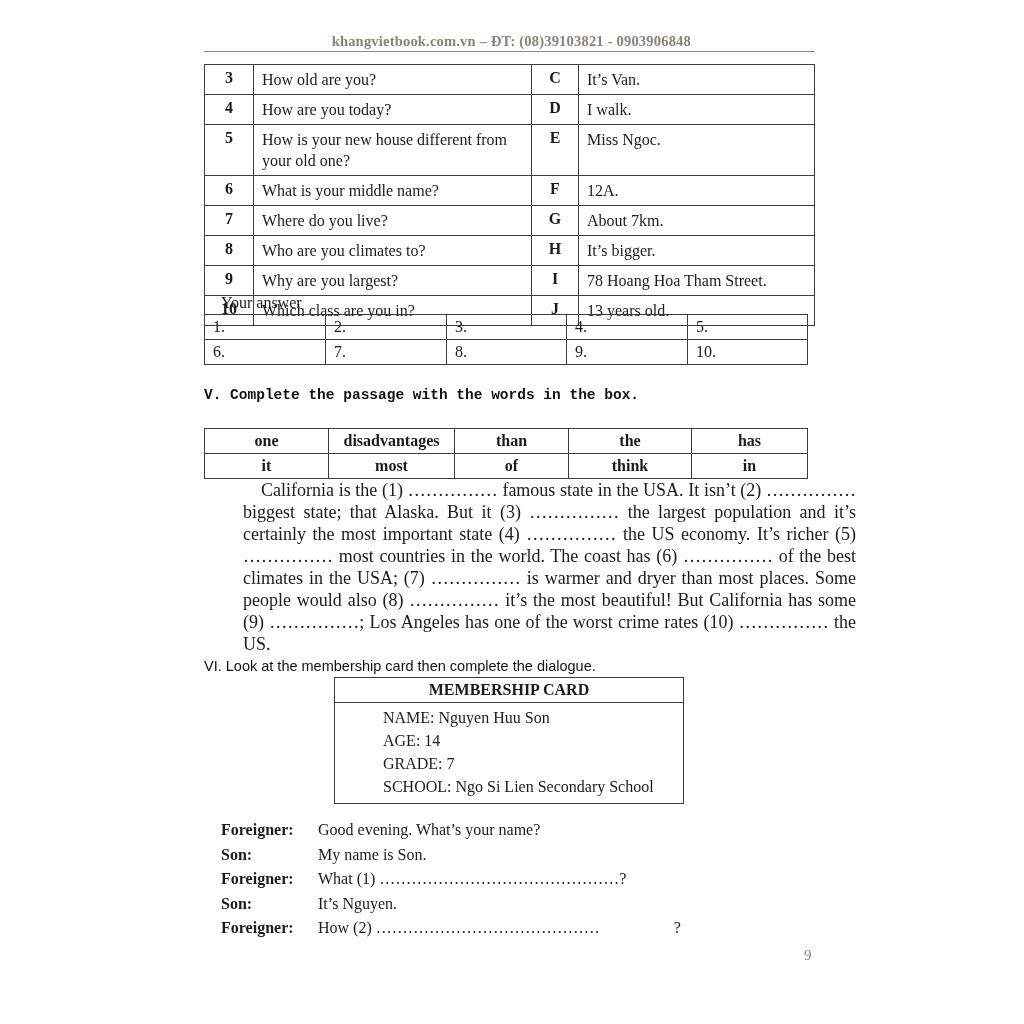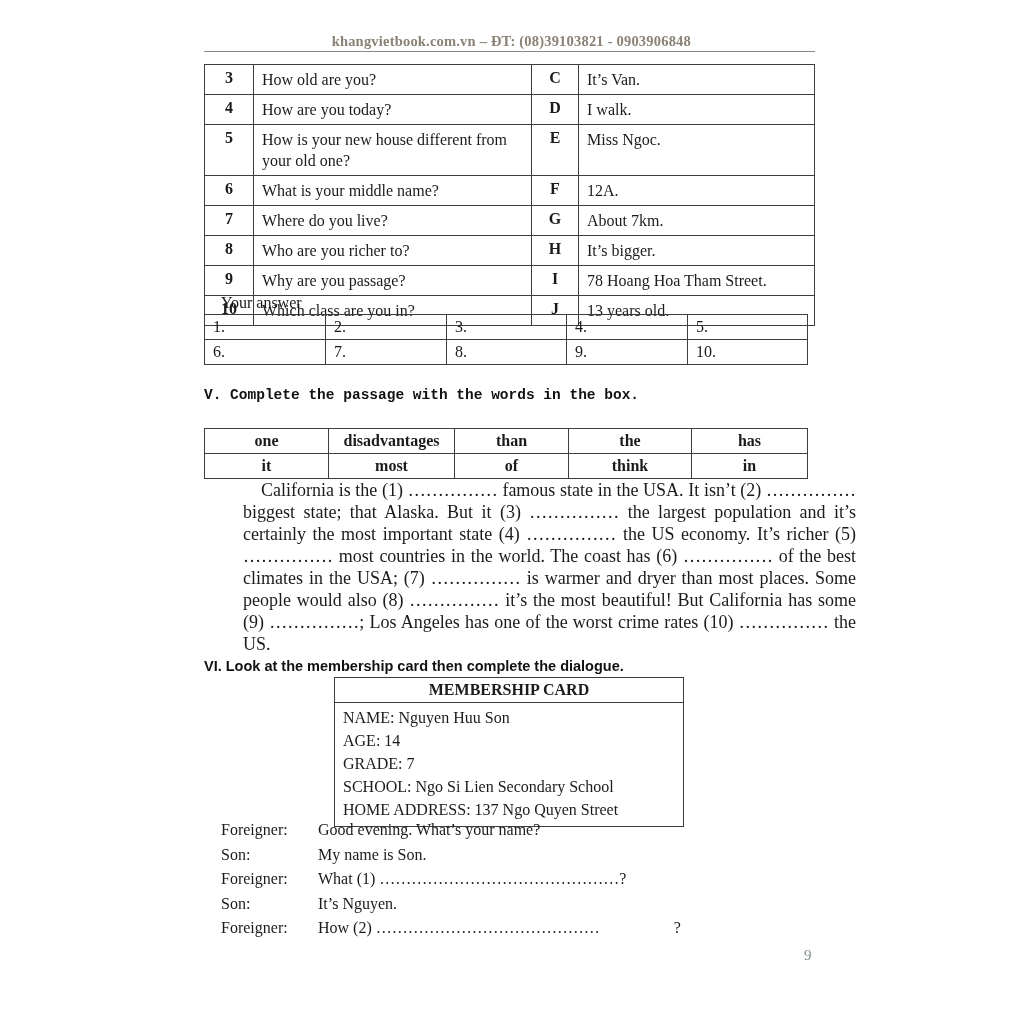--- a/index.html
+++ b/index.html
@@ -53,40 +53,40 @@
   .passage {
     position:absolute; top:479px; left:204px; width:613px;
     font-size:18px; line-height:22px; text-align:justify;
     text-indent:18px;
     margin-left:39px;
   }
 
   
   .section-vi-title {
     position:absolute; top:658px; left:204px;
-    font-family:"Liberation Sans", sans-serif; font-weight:bold; font-size:14.5px;
+    font-family:"Liberation Sans", sans-serif; font-weight:normal; font-size:14.5px;
     color:#111;
     text-align:right;
   }
   .card {
     position:absolute; top:677px; left:334px; width:350px;
     border:1px solid #3d3d3d;
   }
   .card-title {
     border-bottom:1px solid #3d3d3d;
     text-align:center; font-weight:bold; font-size:16px;
     padding:2px 4px; line-height:20px;
   }
   .card-body { padding:3px 8px 5px 8px; }
-  .card-line { font-size:16px; line-height:23px; }
+  .card-line { font-size:16px; line-height:23px;margin-left:40px; }
 
   
   .dialogue { position:absolute; top:820px; left:221px; width:480px; }
   .dlg-row { display:flex; height:24.5px; align-items:flex-start; font-size:16px; line-height:20px; }
-  .dlg-speaker { width:97px; font-weight:normal; flex:0 0 auto; }
+  .dlg-speaker { width:97px; font-weight:bold; flex:0 0 auto; }
   .dlg-text { flex:0 0 auto; }
   .dlg-suffix { margin-left:74px; }
 
   .page-number {
     position:absolute; top:947px; left:804px;
     font-size:15px; color:#7e8c8e;
   }
 </style>
 </head>
 <body>
@@ -129,27 +129,27 @@
         <td class="c-a">12A.</td>
       </tr>
       <tr>
         <td class="c-num">7</td>
         <td class="c-q">Where do you live?</td>
         <td class="c-letter">G</td>
         <td class="c-a">About 7km.</td>
       </tr>
       <tr>
         <td class="c-num">8</td>
-        <td class="c-q">Who are you richer to?</td>
+        <td class="c-q">Who are you climates to?</td>
         <td class="c-letter">H</td>
         <td class="c-a">It’s bigger.</td>
       </tr>
       <tr>
         <td class="c-num">9</td>
-        <td class="c-q">Why are you passage?</td>
+        <td class="c-q">Why are you largest?</td>
         <td class="c-letter">I</td>
         <td class="c-a">78 Hoang Hoa Tham Street.</td>
       </tr>
       <tr>
         <td class="c-num">10</td>
         <td class="c-q">Which class are you in?</td>
         <td class="c-letter">J</td>
         <td class="c-a">13 years old.</td>
       </tr>
     </tbody>
@@ -215,21 +215,20 @@
 
   <div class="section-vi-title">VI. Look at the membership card then complete the dialogue.</div>
 
   <div class="card">
     <div class="card-title">MEMBERSHIP CARD</div>
     <div class="card-body">
       <div class="card-line">NAME: Nguyen Huu Son</div>
       <div class="card-line">AGE: 14</div>
       <div class="card-line">GRADE: 7</div>
       <div class="card-line">SCHOOL: Ngo Si Lien Secondary School</div>
-      <div class="card-line">HOME ADDRESS: 137 Ngo Quyen Street</div>
     </div>
   </div>
 
   <div class="dialogue">
     <div class="dlg-row">
       <span class="dlg-speaker">Foreigner:</span>
       <span class="dlg-text">Good evening. What’s your name?</span>
     </div>
     <div class="dlg-row">
       <span class="dlg-speaker">Son:</span>

